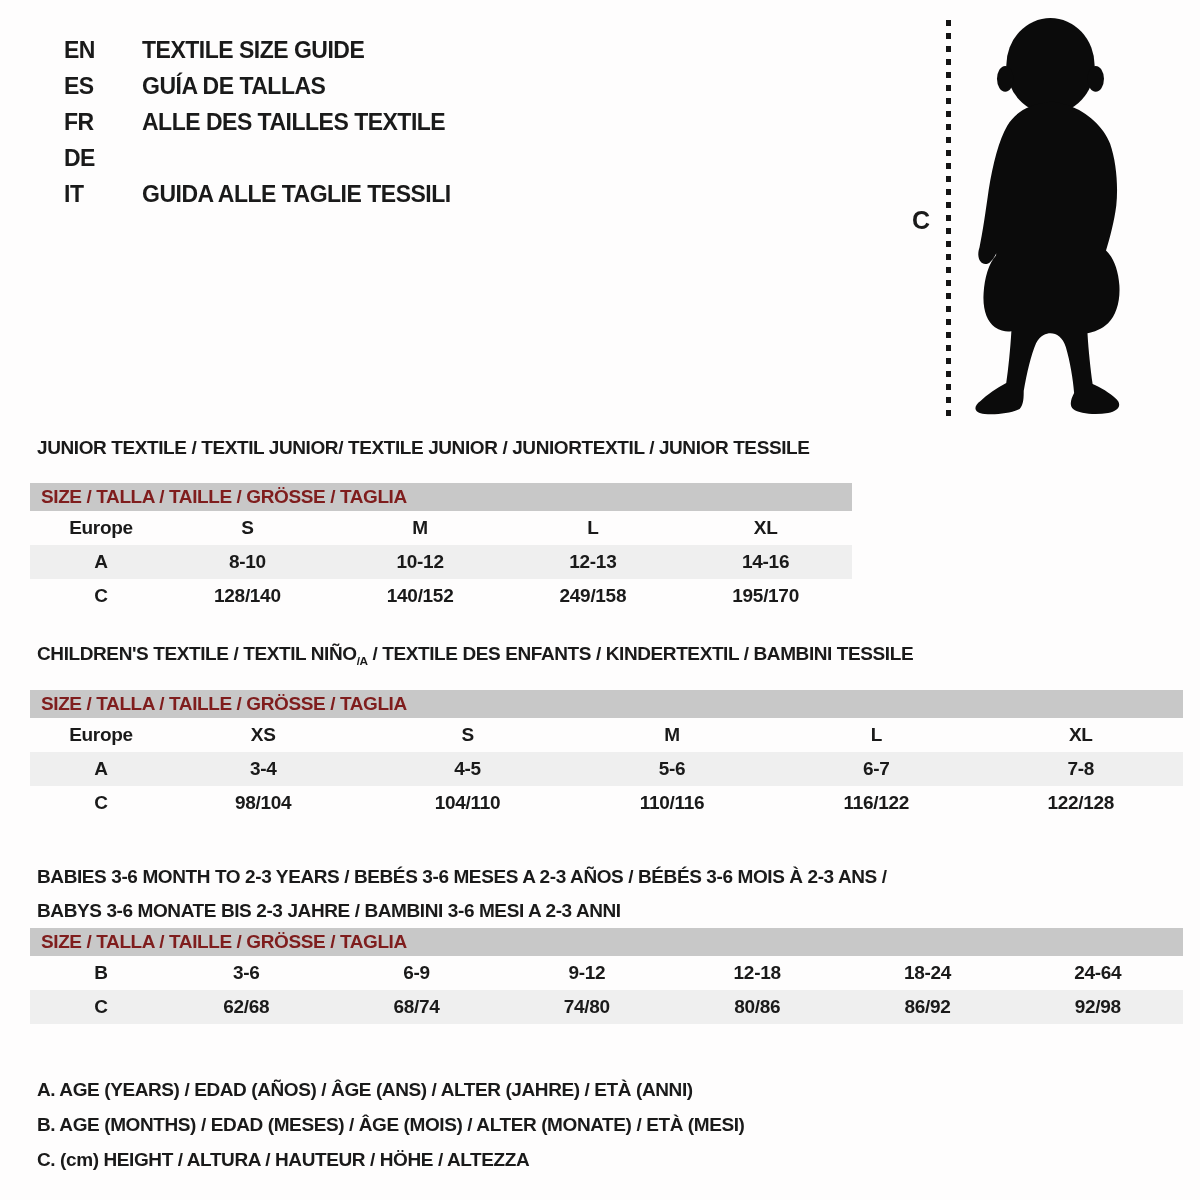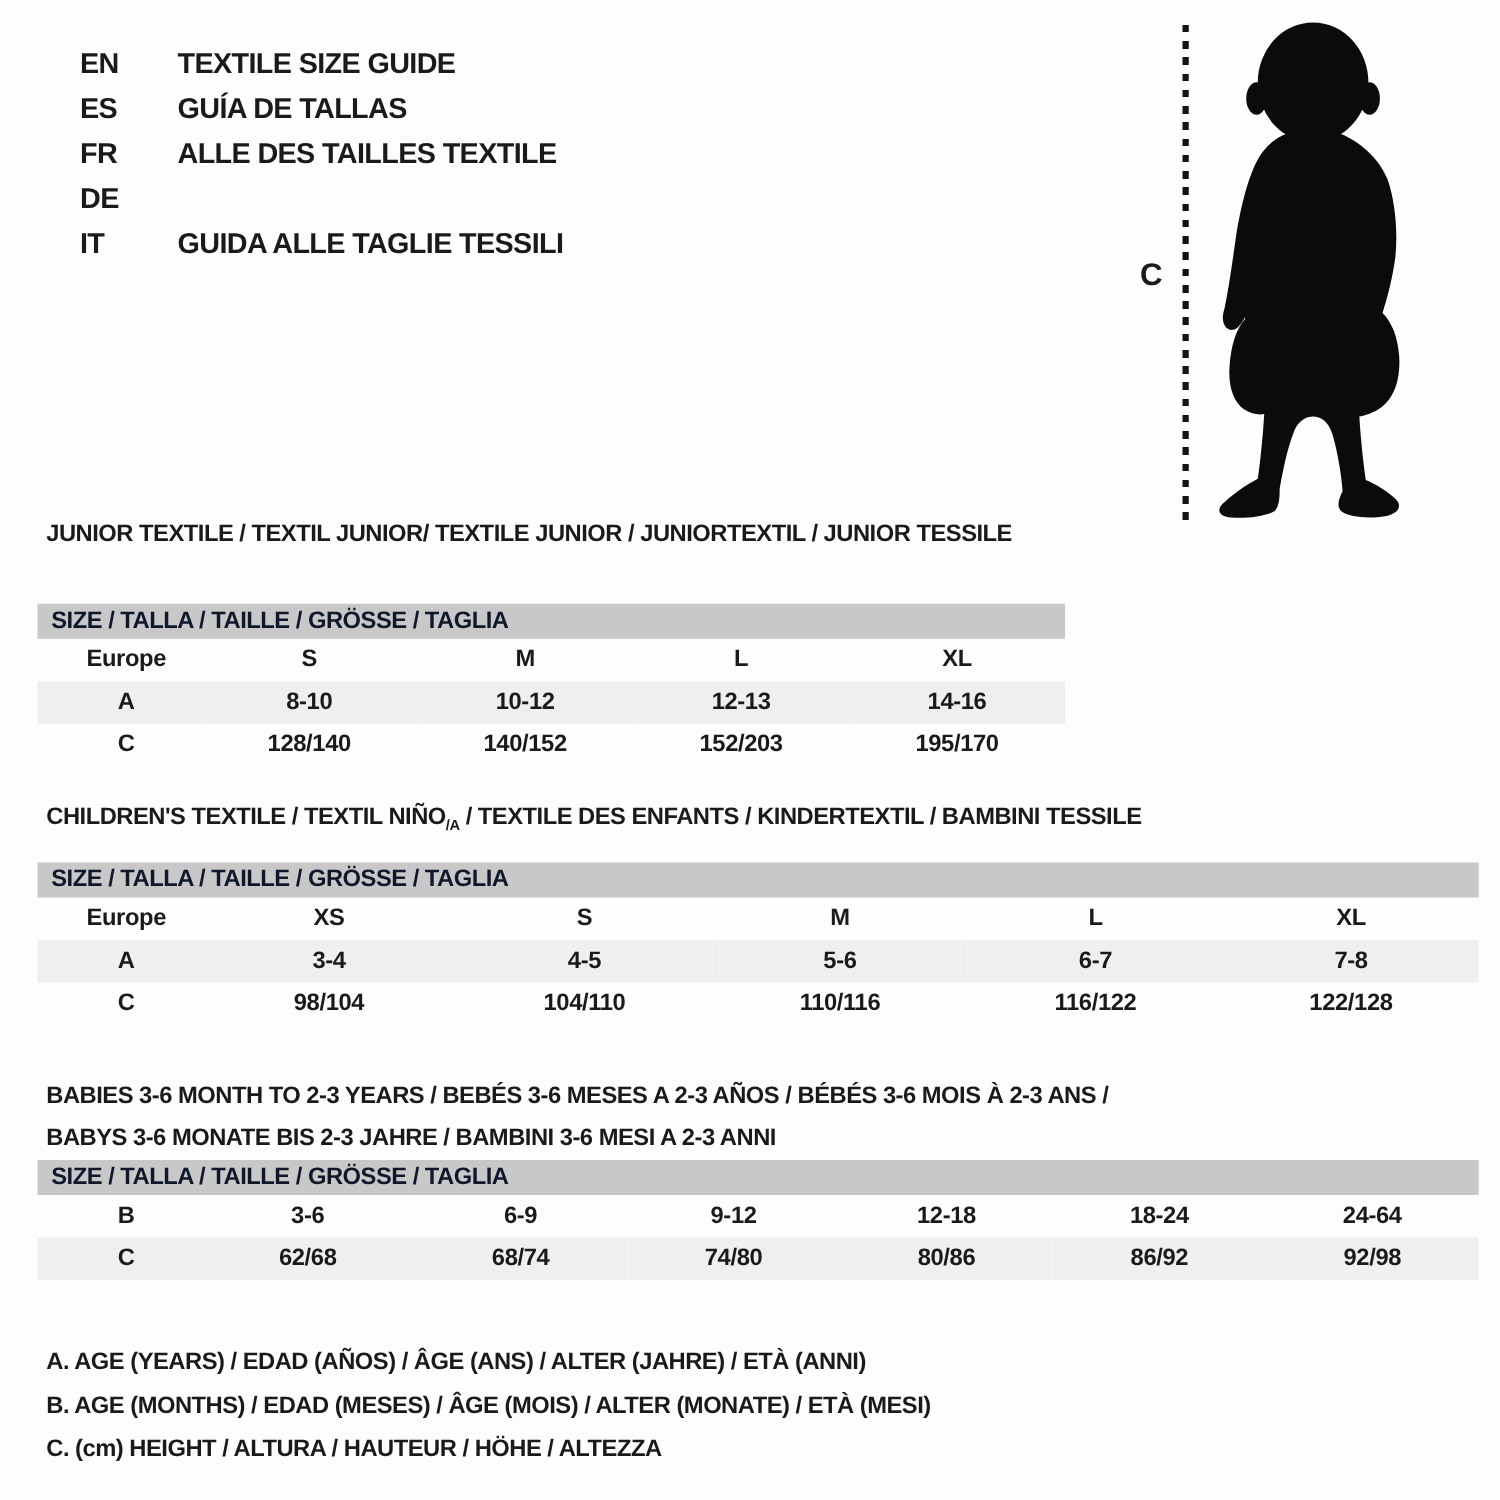--- a/index.html
+++ b/index.html
@@ -18,32 +18,32 @@
   
   #height-line{
     position:absolute;left:946px;top:20px;width:5px;height:396px;
     background:repeating-linear-gradient(to bottom,#141414 0 6px,transparent 6px 13px);
   }
   #height-label{position:absolute;left:912px;top:206px;font-size:25px;}
   #toddler-figure{position:absolute;left:962px;top:16px;width:180px;height:404px;}
 
   
   .section-heading{position:absolute;left:37px;font-size:19px;letter-spacing:-0.4px;white-space:nowrap;}
-  #junior-heading{top:417px;}
+  #junior-heading{top:437px;}
   #children-heading{top:643px;}
   #babies-heading{top:860px;line-height:34px;}
   .sub{font-size:0.62em;vertical-align:sub;}
 
   
   .size-table-wrap{position:absolute;left:30px;}
   #junior-table-wrap{top:483px;width:822px;}
   #children-table-wrap{top:690px;width:1153px;}
   #babies-table-wrap{top:928px;width:1153px;}
   .size-bar{
-    height:28px;background:#c8c8c8;color:#0f172a;
+    height:28px;background:#c8c8c8;color:#7f1d1d;
     font-size:19px;line-height:28px;padding-left:11px;letter-spacing:-0.4px;
   }
   table.size-table{width:100%;border-collapse:collapse;table-layout:fixed;}
   table.size-table tr{height:34px;}
   table.size-table td{
     text-align:center;font-size:19px;font-weight:bold;
     letter-spacing:-0.3px;padding:0;vertical-align:middle;
   }
   table.size-table td.lbl{width:120px;text-align:center;padding-left:11px;}
   table.size-table tr.shaded{background:#efefef;}
@@ -133,21 +133,21 @@
           <td class="lbl">A</td>
           <td>8-10</td>
           <td>10-12</td>
           <td>12-13</td>
           <td>14-16</td>
         </tr>
         <tr>
           <td class="lbl">C</td>
           <td>128/140</td>
           <td>140/152</td>
-          <td>152/203</td>
+          <td>249/158</td>
           <td>195/170</td>
         </tr>
       </tbody>
     </table>
 </div>
 
 <div id="children-heading" class="section-heading">
   <span>CHILDREN'S TEXTILE / TEXTIL NIÑO</span><span class="sub">/A</span><span> / TEXTILE DES ENFANTS / KINDERTEXTIL / BAMBINI TESSILE</span>
 </div>
 <div id="children-table-wrap" class="size-table-wrap">

